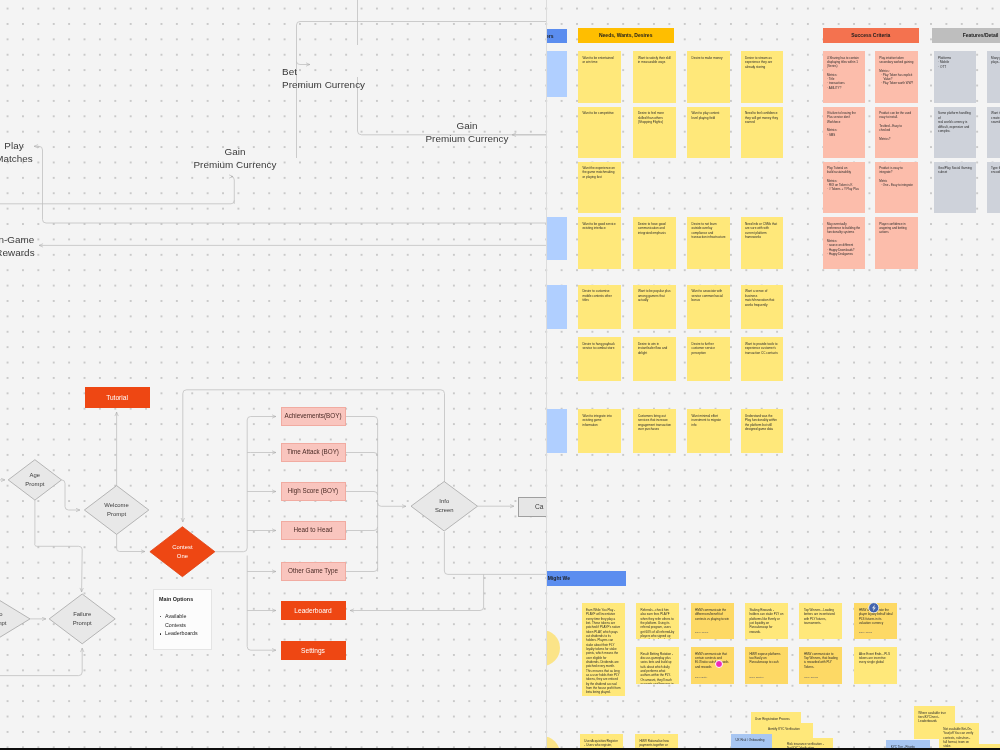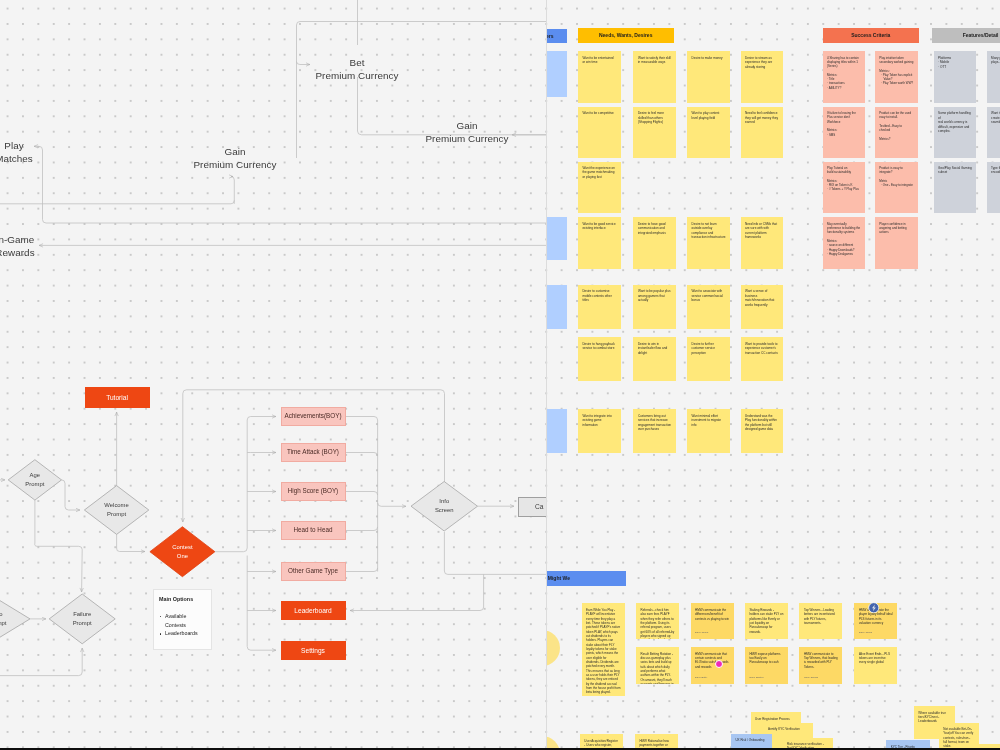--- a/index.html
+++ b/index.html
@@ -139,21 +139,21 @@
         <span>Screen</span>
       </div>
   </div>
 
   <div id="flowlayer">
 
     <div class="elab" style="left:-61px;top:139px;width:150px;text-align:center;">
       <div>Play</div>
       <div>Matches</div>
     </div>
-    <div class="elab" style="left:282px;top:56px;width:150px;text-align:center;">
+    <div class="elab" style="left:282px;top:65px;width:150px;text-align:left;">
       <div>Bet</div>
       <div>Premium Currency</div>
     </div>
     <div class="elab" style="left:160px;top:145px;width:150px;text-align:center;">
       <div>Gain</div>
       <div>Premium Currency</div>
     </div>
     <div class="elab" style="left:392px;top:119px;width:150px;text-align:center;">
       <div>Gain</div>
       <div>Premium Currency</div>

